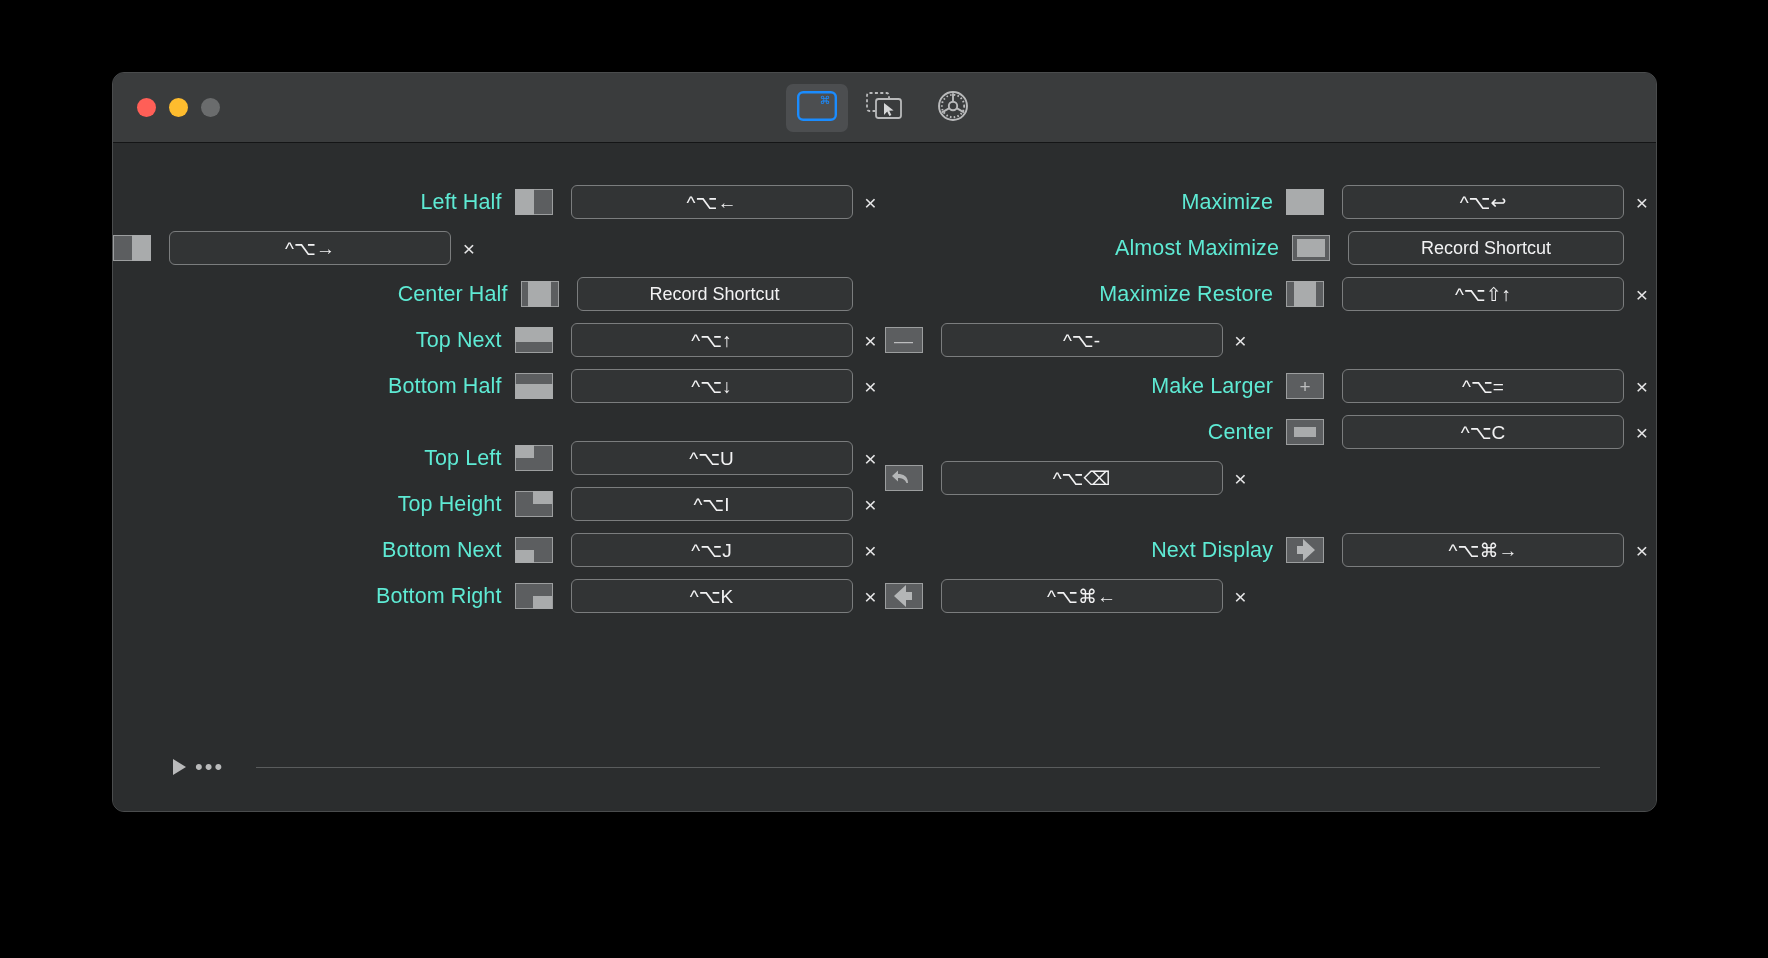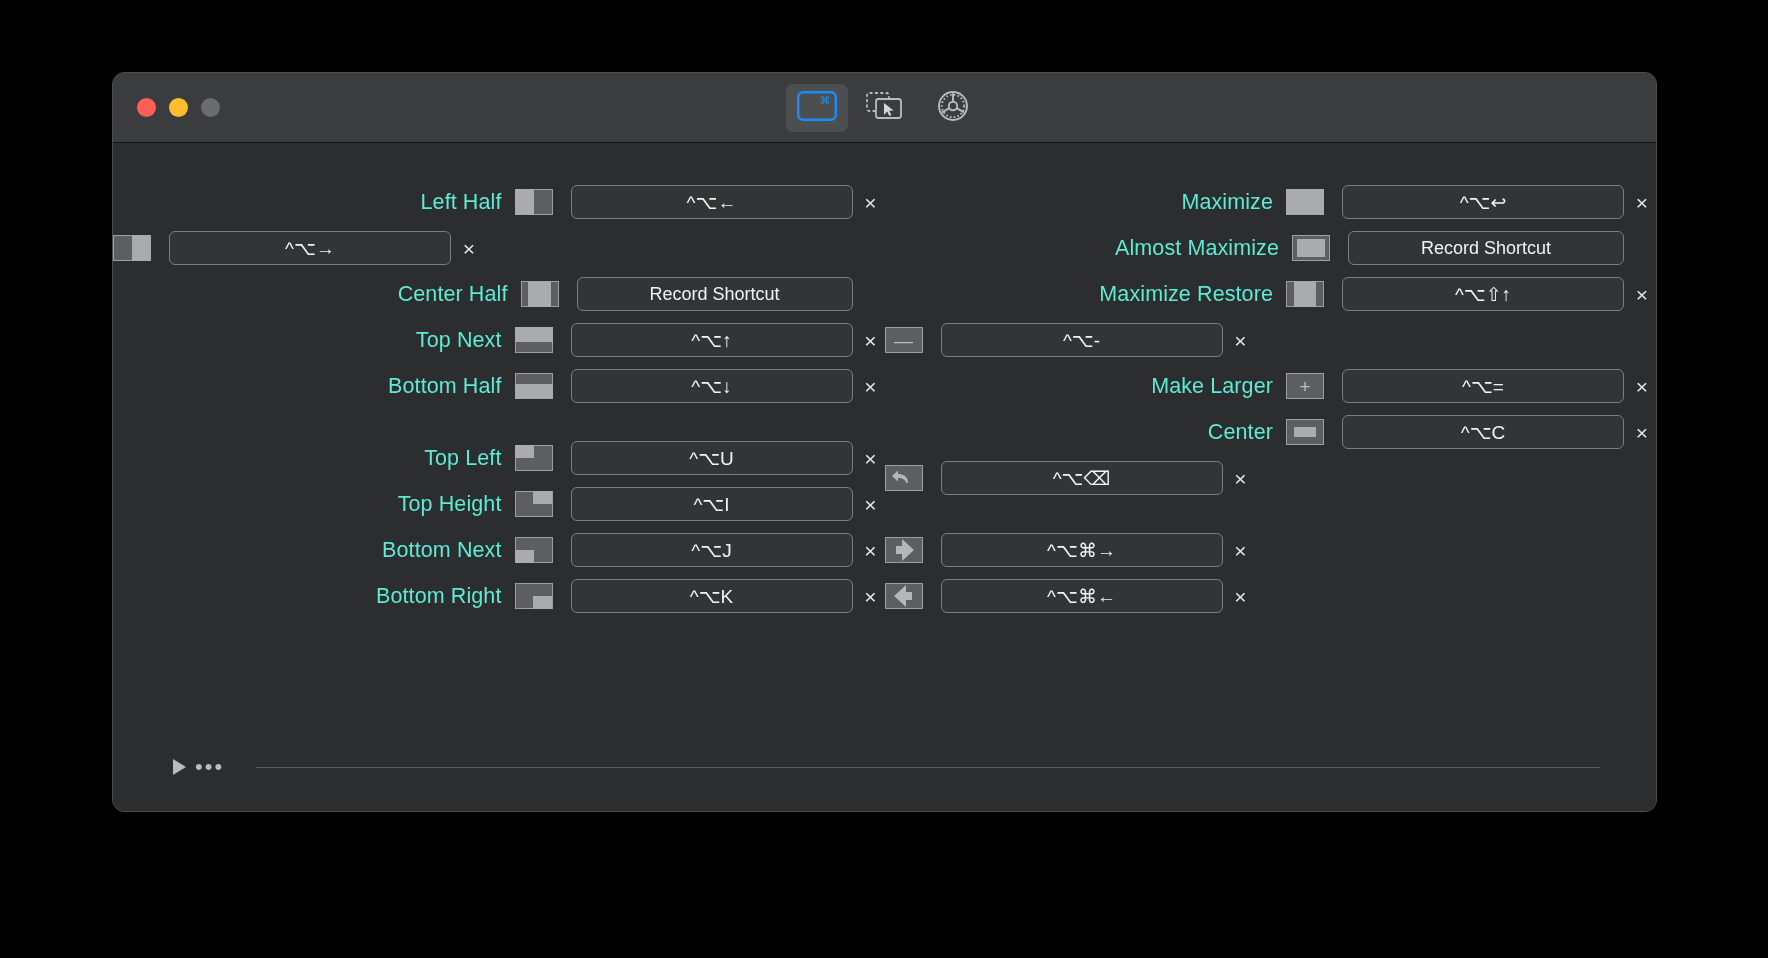--- a/index.html
+++ b/index.html
@@ -405,20 +405,21 @@
                     <path d="M23 18 C23 11 18 9 13 9 L13 5.5 L7 11 L13 16.5 L13 13 C16.5 13 20 14 21.5 18 Z" fill="#b4b6b7"></path>
                   </svg>
                 </div>
                 <div class="shortcut-wrap">
                   <div class="shortcut">^⌥⌫</div>
                   <div class="clear">×</div>
                 </div>
               </div>
               <div class="row spacer"></div>
               <div class="row">
+                <div class="label">Next Display</div>
                 <div class="thumb">
                   <div class="frame"></div>
                   <svg viewBox="0 0 38 26" style="position: absolute; inset: 0px;">
                     <path d="M17 2 L29 13 L17 24 L17 17 L11 17 L11 9 L17 9 Z" fill="#b4b6b7"></path>
                   </svg>
                 </div>
                 <div class="shortcut-wrap">
                   <div class="shortcut">^⌥⌘→</div>
                   <div class="clear">×</div>
                 </div>

